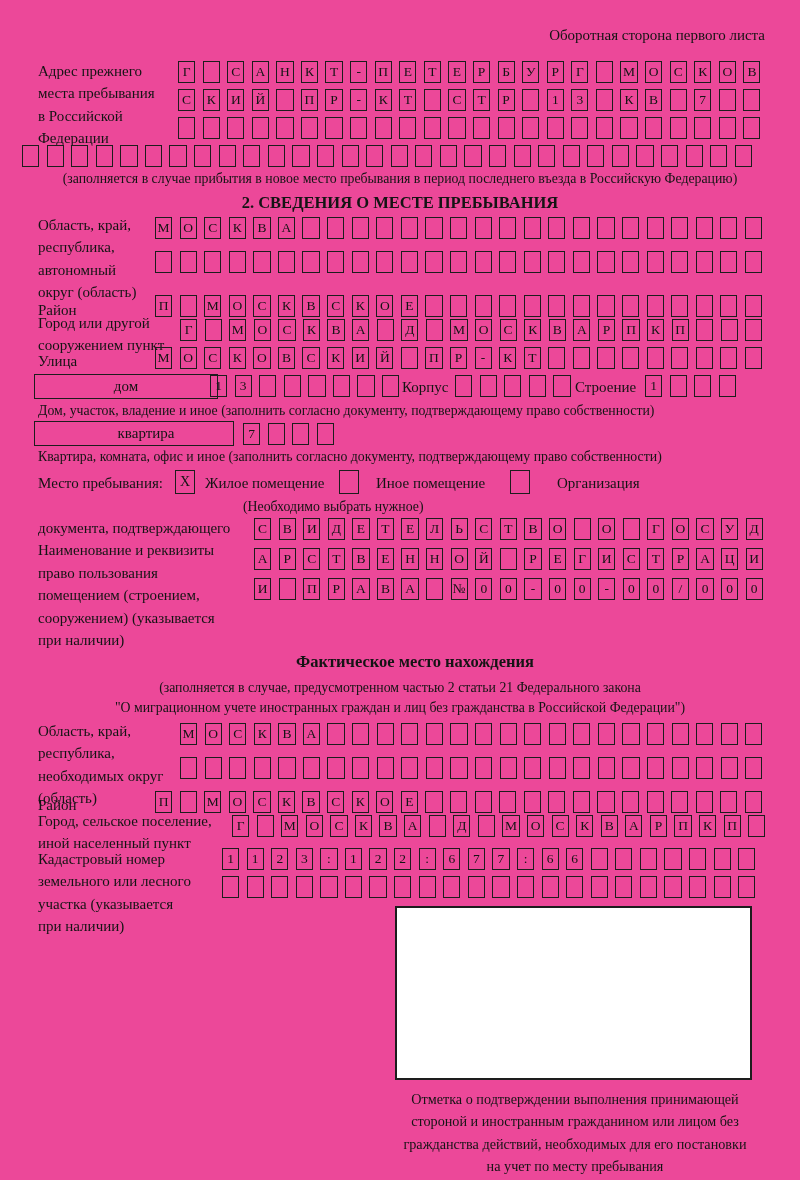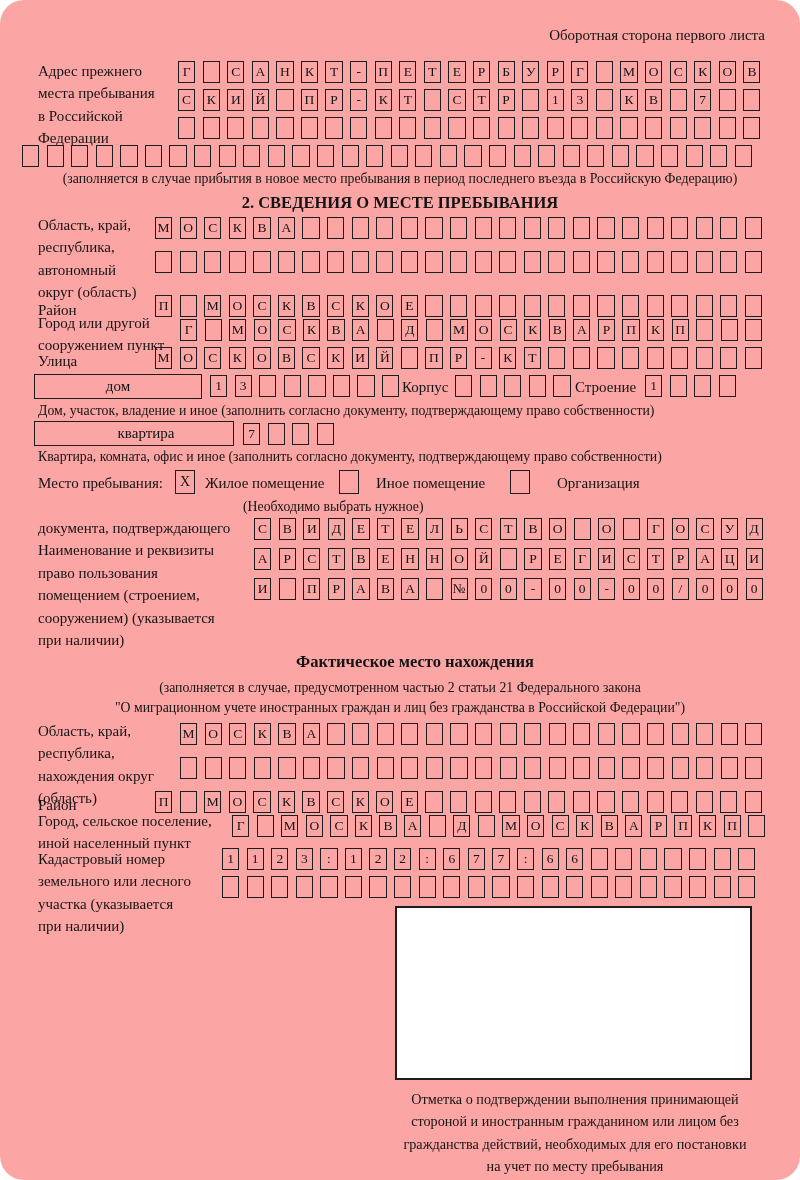--- a/index.html
+++ b/index.html
@@ -1,17 +1,17 @@
 <!DOCTYPE html>
 <html><head>
 <meta charset="utf-8">
 <style>
   html,body{margin:0;padding:0;background:#ffffff;}
-  .page{position:relative;width:800px;height:1180px;background:#fca5a5;
-        font-family:"Liberation Serif","DejaVu Serif",serif;color:#141414;overflow:hidden;border-radius:24px;}
+  .page{position:relative;width:800px;height:1180px;background:#ec4899;
+        font-family:"Liberation Serif","DejaVu Serif",serif;color:#141414;overflow:hidden;}
   .abs{position:absolute;}
   .label{font-size:15px;line-height:22.4px;white-space:nowrap;}
   .caption{font-size:13.8px;white-space:nowrap;}
   .center{text-align:center;white-space:normal;}
   .right{text-align:right;}
   .title{font-size:16.5px;font-weight:bold;}
   .cellrow{display:flex;}
   .cell{flex:none;width:17.2px;height:22px;margin-right:7.4px;border:1.6px solid #1d1d1d;
         box-sizing:border-box;display:flex;align-items:center;justify-content:center;
         font-size:13.5px;font-family:"Liberation Serif","DejaVu Serif",serif;}
@@ -292,21 +292,21 @@
       <span class="cell"></span>
       <span class="cell"></span>
       <span class="cell"></span>
       <span class="cell"></span>
       <span class="cell"></span>
       <span class="cell"></span>
       <span class="cell"></span>
       <span class="cell"></span>
     </div>
 
-  <div class="abs labelbox" style="top:374px;left:34px;width:168px;">дом</div>
+  <div class="abs labelbox" style="top:374px;left:34px;width:184px;">дом</div>
   <div class="abs cellrow" style="top:375px;left:210px;">
       <span class="cell">1</span>
       <span class="cell">3</span>
       <span class="cell"></span>
       <span class="cell"></span>
       <span class="cell"></span>
       <span class="cell"></span>
       <span class="cell"></span>
       <span class="cell"></span>
     </div>
@@ -423,21 +423,21 @@
       <span class="cell">0</span>
     </div>
 
   <div class="abs title center" style="top:652px;left:0;width:800px;padding-left:15px;">Фактическое место нахождения</div>
   <div class="abs caption center" style="top:680px;left:0;width:800px;">(заполняется в случае, предусмотренном частью 2 статьи 21 Федерального закона</div>
   <div class="abs caption center" style="top:700px;left:0;width:800px;">"О миграционном учете иностранных граждан и лиц без гражданства в Российской Федерации")</div>
 
   <div class="abs label" style="top:720px;left:38px;">
       <div class="line">Область, край,</div>
       <div class="line">республика,</div>
-      <div class="line">нахождения округ</div>
+      <div class="line">необходимых округ</div>
       <div class="line">(область)</div>
     </div>
   <div class="abs cellrow" style="top:723px;left:180px;">
       <span class="cell">М</span>
       <span class="cell">О</span>
       <span class="cell">С</span>
       <span class="cell">К</span>
       <span class="cell">В</span>
       <span class="cell">А</span>
       <span class="cell"></span>

